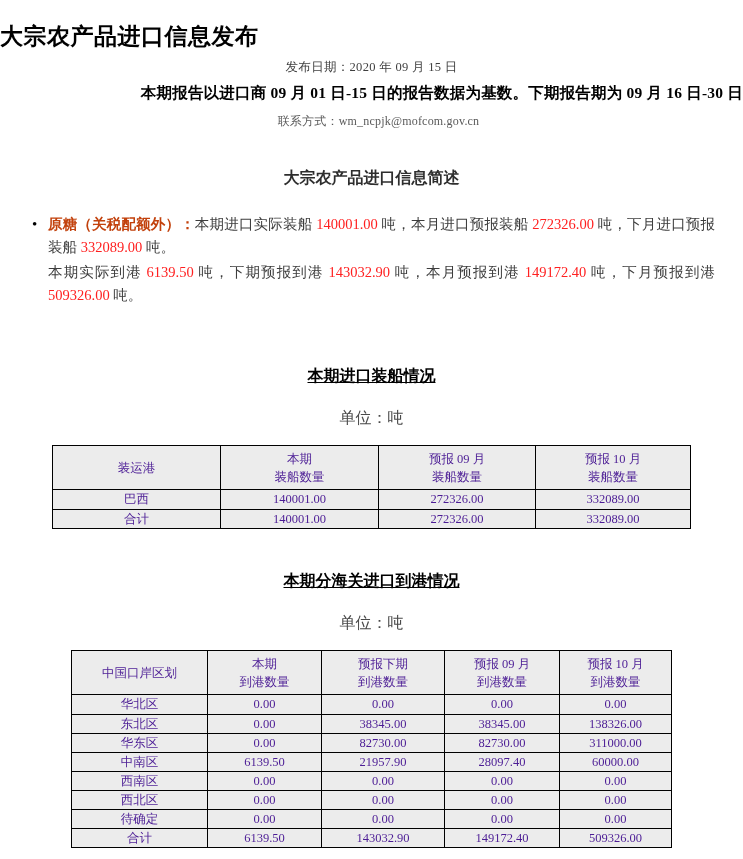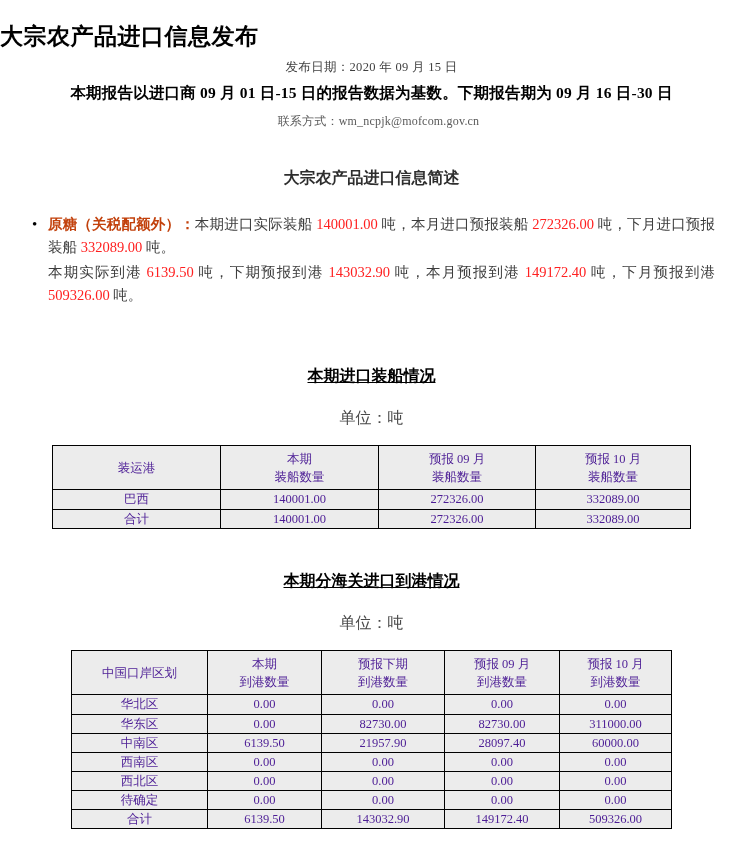--- a/index.html
+++ b/index.html
@@ -33,21 +33,21 @@
     line-height: 1.3;
   }
   .pub-date {
     text-align: center;
     font-size: 12.5px;
     color: #3f3f3f;
     margin: 7px 0 0 0;
     letter-spacing: 0.3px;
   }
   .period-note {
-    text-align: center;
+    text-align: right;
     font-size: 15.5px;
     font-weight: bold;
     color: #000000;
     margin: 7px 0 0 0;
     letter-spacing: 0.2px;
   }
   .contact {
     text-align: center;
     font-size: 12px;
     color: #5a5a5a;
@@ -271,20 +271,27 @@
       </thead>
       <tbody id="arr-body">
           <tr>
             <td>华北区</td>
             <td>0.00</td>
             <td>0.00</td>
             <td>0.00</td>
             <td>0.00</td>
           </tr>
           <tr>
+            <td>东北区</td>
+            <td>0.00</td>
+            <td>38345.00</td>
+            <td>38345.00</td>
+            <td>138326.00</td>
+          </tr>
+          <tr>
             <td>华东区</td>
             <td>0.00</td>
             <td>82730.00</td>
             <td>82730.00</td>
             <td>311000.00</td>
           </tr>
           <tr>
             <td>中南区</td>
             <td>6139.50</td>
             <td>21957.90</td>

